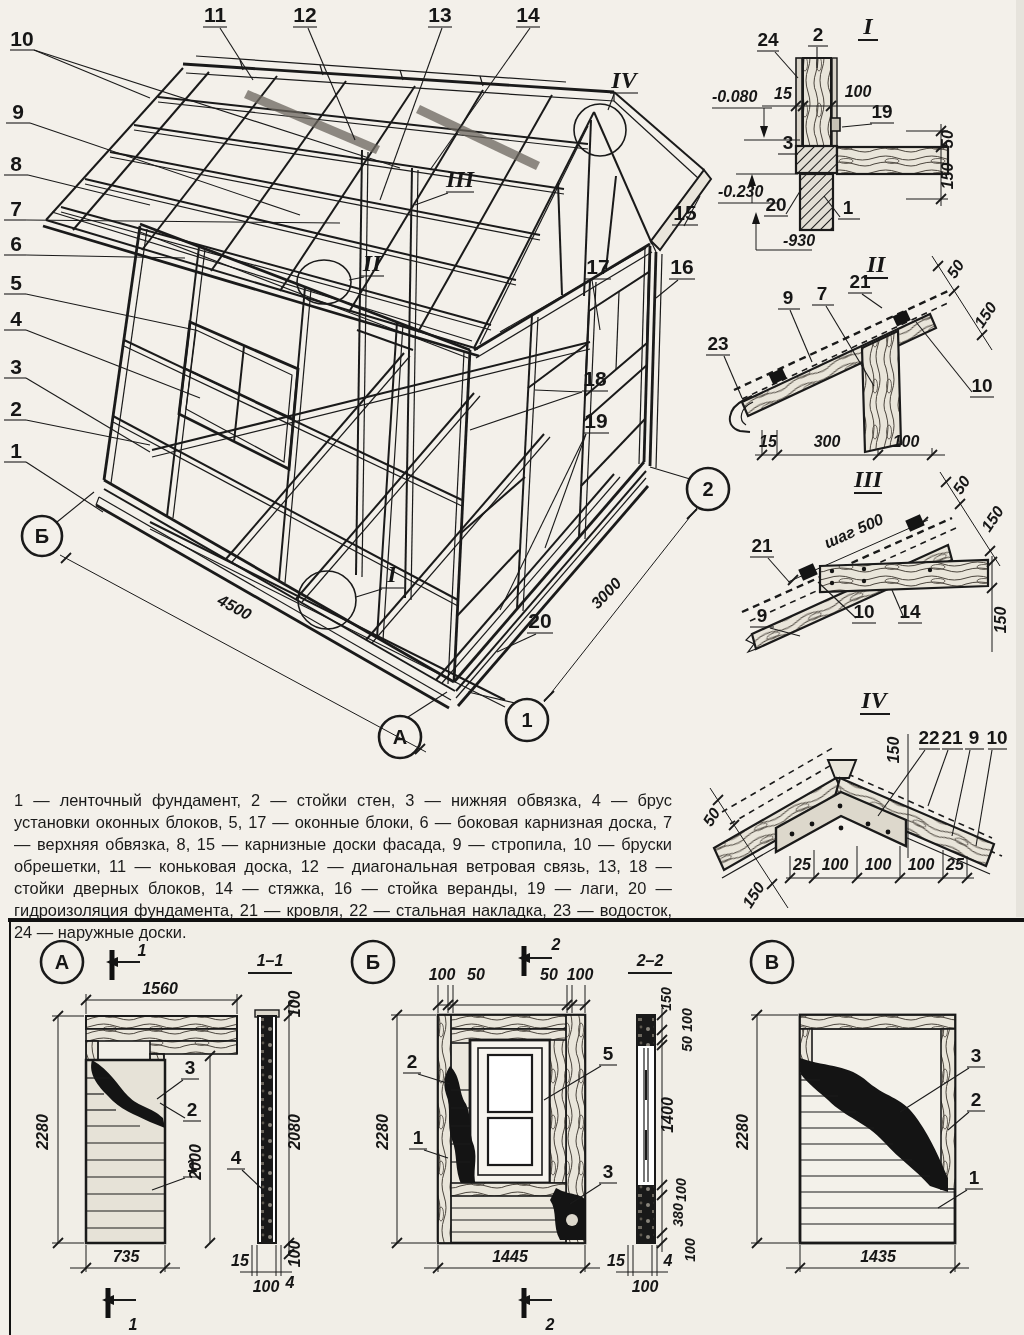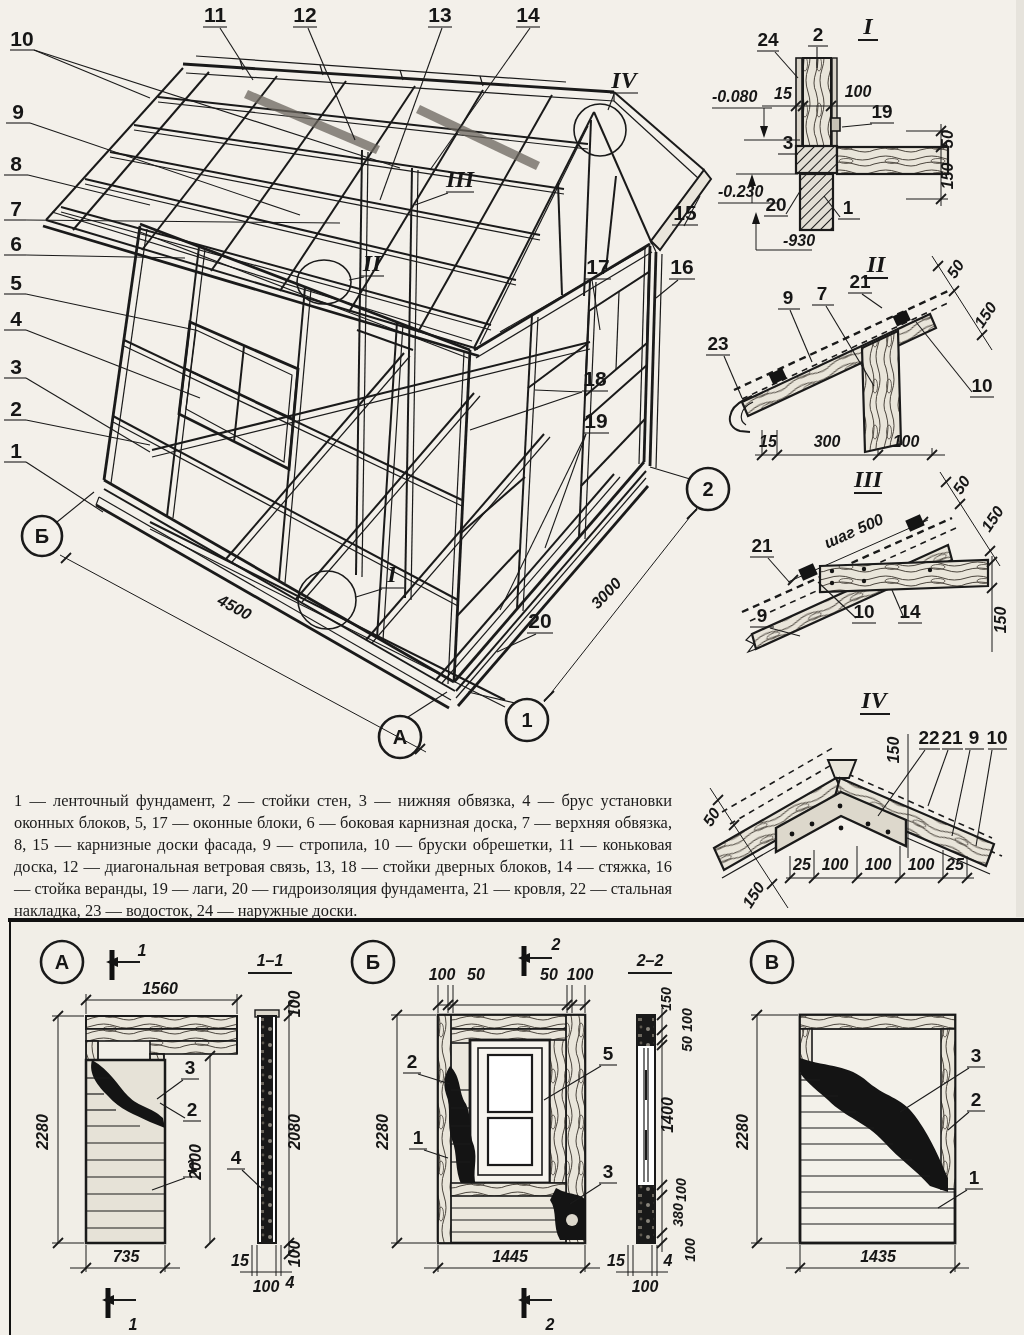--- a/index.html
+++ b/index.html
@@ -17,21 +17,21 @@
   .l3{stroke:#1a1a1a;stroke-width:2.8;fill:none;}
   .ld{stroke:#1a1a1a;stroke-width:1.1;fill:none;}
   .dl{stroke:#1a1a1a;stroke-width:1;fill:none;}
   .dash{stroke:#1a1a1a;stroke-width:2.4;stroke-dasharray:7 5;fill:none;}
   .dash2{stroke:#1a1a1a;stroke-width:1.6;stroke-dasharray:6 5;fill:none;}
   .wood{fill:#e9e5db;stroke:#1a1a1a;stroke-width:2;}
   .blk{fill:#141414;stroke:none;}
   .ax{fill:none;stroke:#1a1a1a;stroke-width:2.6;}
   .det{fill:none;stroke:#1a1a1a;stroke-width:1.6;}
   .legend{position:absolute;left:14px;top:790px;width:658px;margin:0;
-    font-family:Liberation Serif, serif;font-size:16.4px;line-height:1.34;
+    font-family:Liberation Sans, sans-serif;font-size:16.4px;line-height:1.34;
     color:#1a1a1a;text-align:justify;}
 </style>
 </head>
 <body>
 
 <div class="page">
 <svg width="1024" height="1335" viewBox="0 0 1024 1335">
 <defs>
   <g id="tk">
           <line x1="-5" y1="5" x2="5" y2="-5" stroke="#1a1a1a" stroke-width="1.8"></line>

